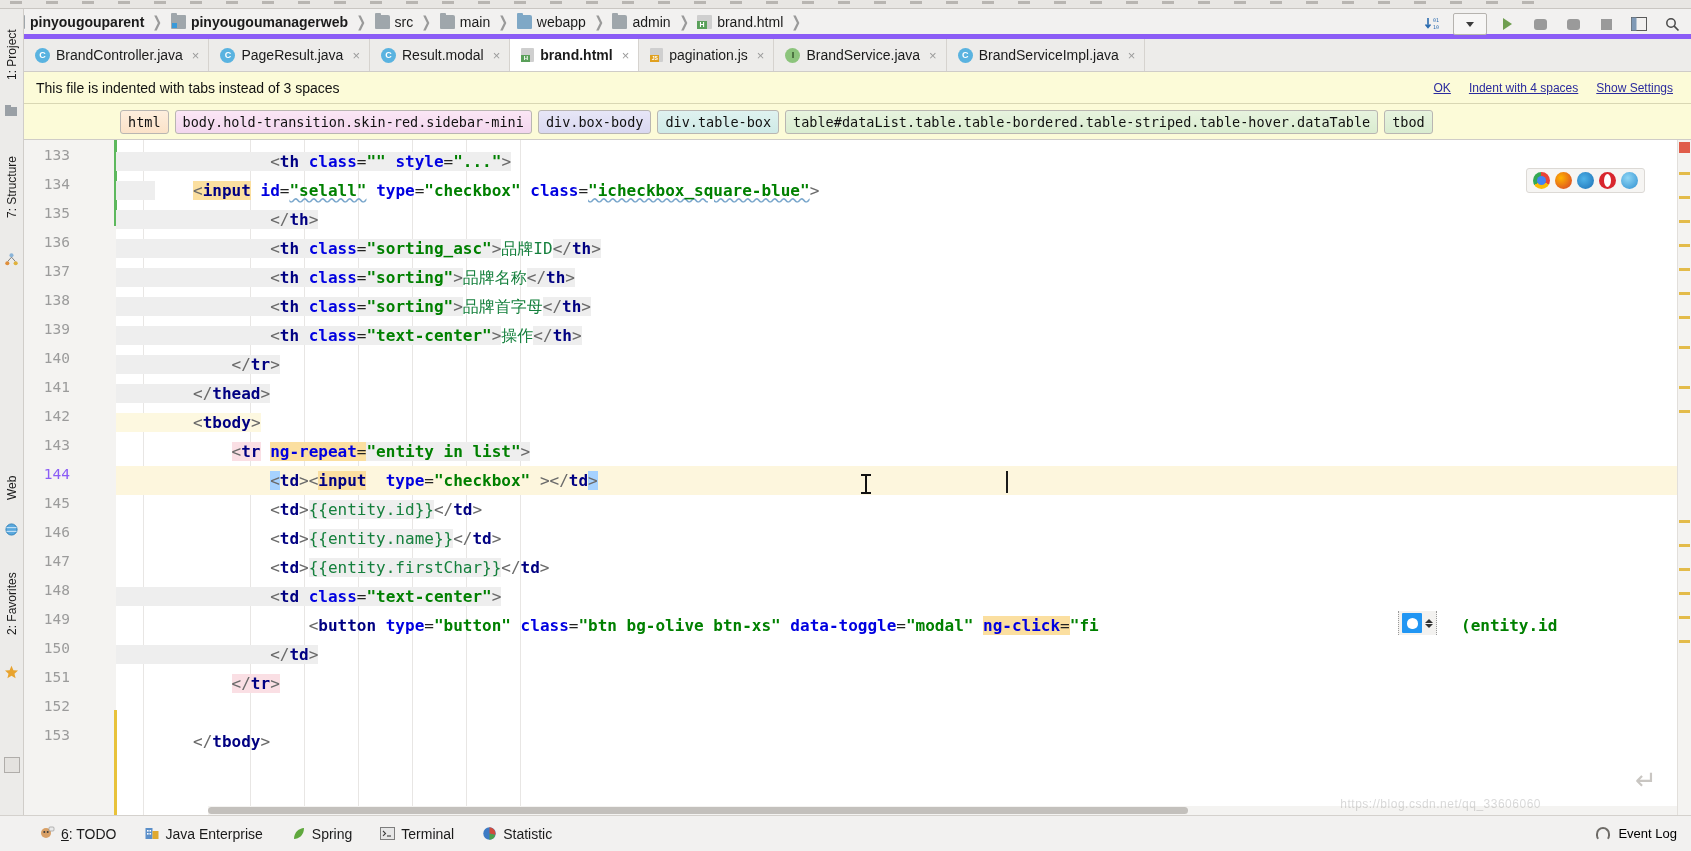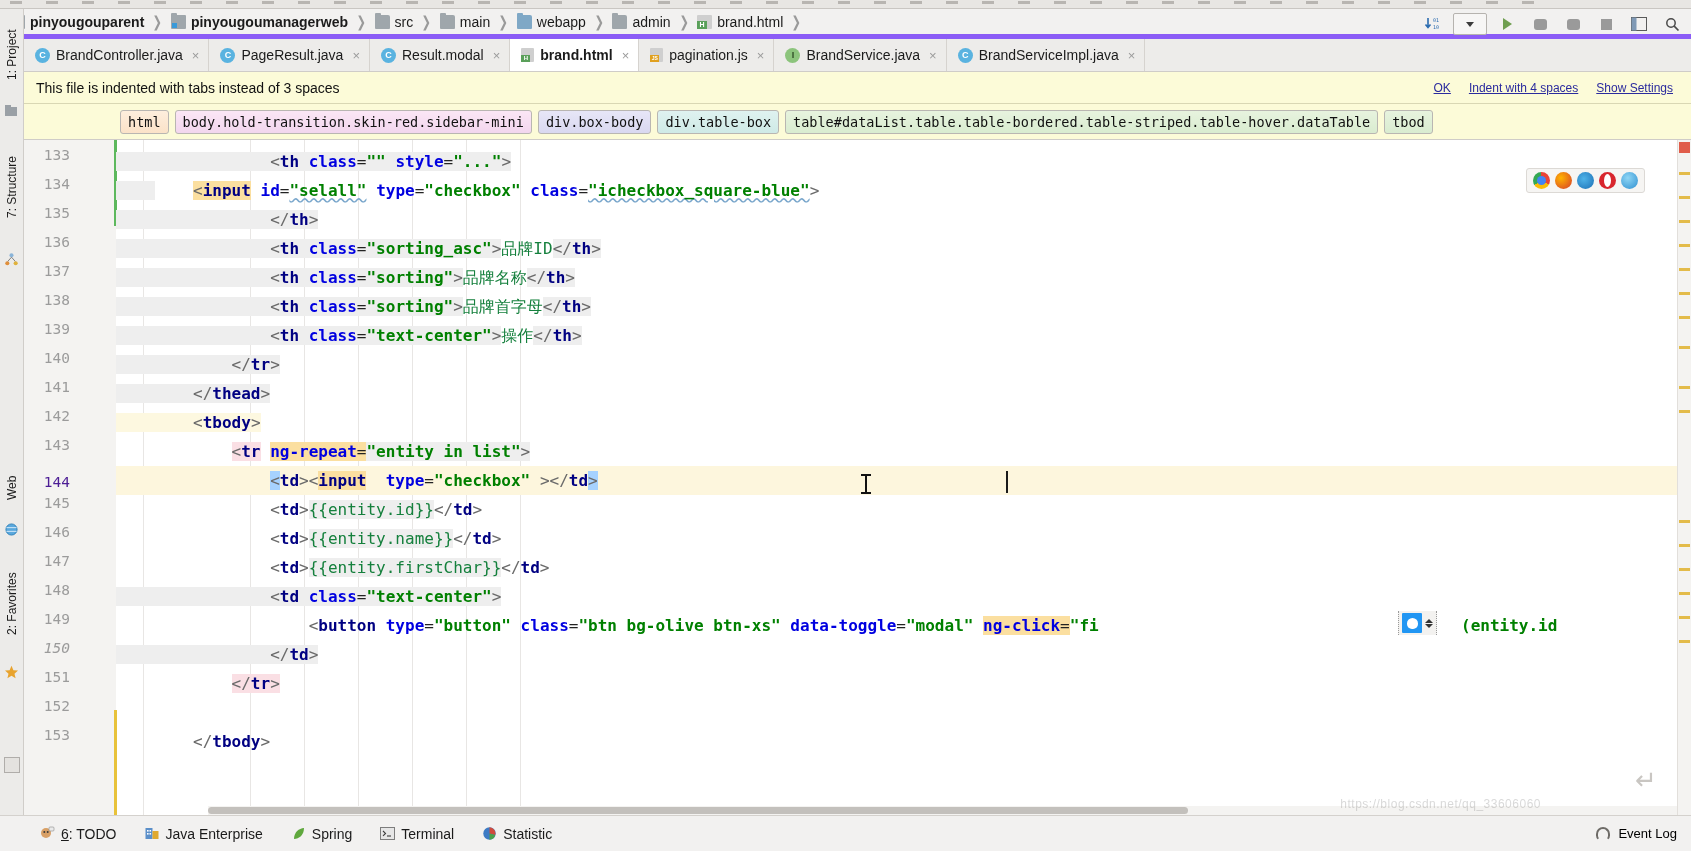--- a/index.html
+++ b/index.html
@@ -173,21 +173,21 @@
   }
   .gutter {
     position: absolute; left: 0; top: 0; bottom: 0; width: 92px;
     background: #f4f3f1; border-right: 0;
   }
   .gutter-line {
     position: absolute; right: 46px; width: 44px;
     text-align: right; font-family: "DejaVu Sans Mono", monospace;
     font-size: 14.5px; color: #9b9b9b;
   }
-  .gutter-line.cur { color: #4c1d95; margin-top: 8px; }
+  .gutter-line.cur { color: #8b5cf6; }
   .green-vline {
     position: absolute; left: 90px; top: 0; width: 3px; height: 86px;
     background: #5db85d;
   }
   .yellow-vline {
     position: absolute; left: 90px; top: 570px; width: 3px; bottom: 0;
     background: #e8c23a;
   }
   .fold {
     position: absolute; left: 107px; width: 13px; height: 13px;
@@ -575,21 +575,21 @@
       <div class="gutter-line" style="top:210px;">140</div>
       <div class="gutter-line" style="top:239px;">141</div>
       <div class="gutter-line" style="top:268px;">142</div>
       <div class="gutter-line" style="top:297px;">143</div>
       <div class="gutter-line cur" style="top:326px;">144</div>
       <div class="gutter-line" style="top:355px;">145</div>
       <div class="gutter-line" style="top:384px;">146</div>
       <div class="gutter-line" style="top:413px;">147</div>
       <div class="gutter-line" style="top:442px;">148</div>
       <div class="gutter-line" style="top:471px;">149</div>
-      <div class="gutter-line" style="top:500px;font-style:italic;">150</div>
+      <div class="gutter-line" style="top:500px;">150</div>
       <div class="gutter-line" style="top:529px;">151</div>
       <div class="gutter-line" style="top:558px;">152</div>
       <div class="gutter-line" style="top:587px;">153</div>
 
       <div class="green-vline"></div>
       <div class="yellow-vline"></div>
 
       <div class="fold pt" style="top:14px;"></div>
       <div class="fold" style="top:72px;"></div>
       <div class="fold" style="top:217px;"></div>

